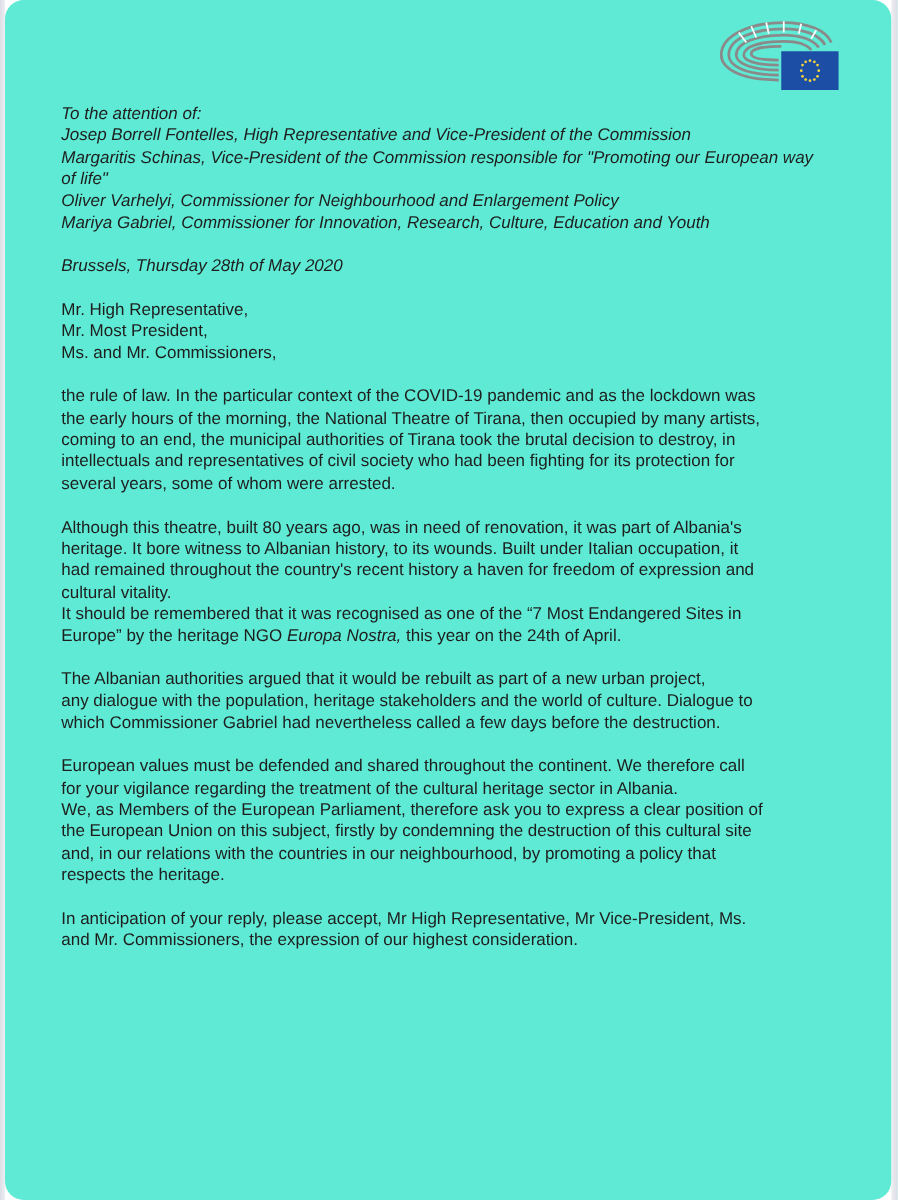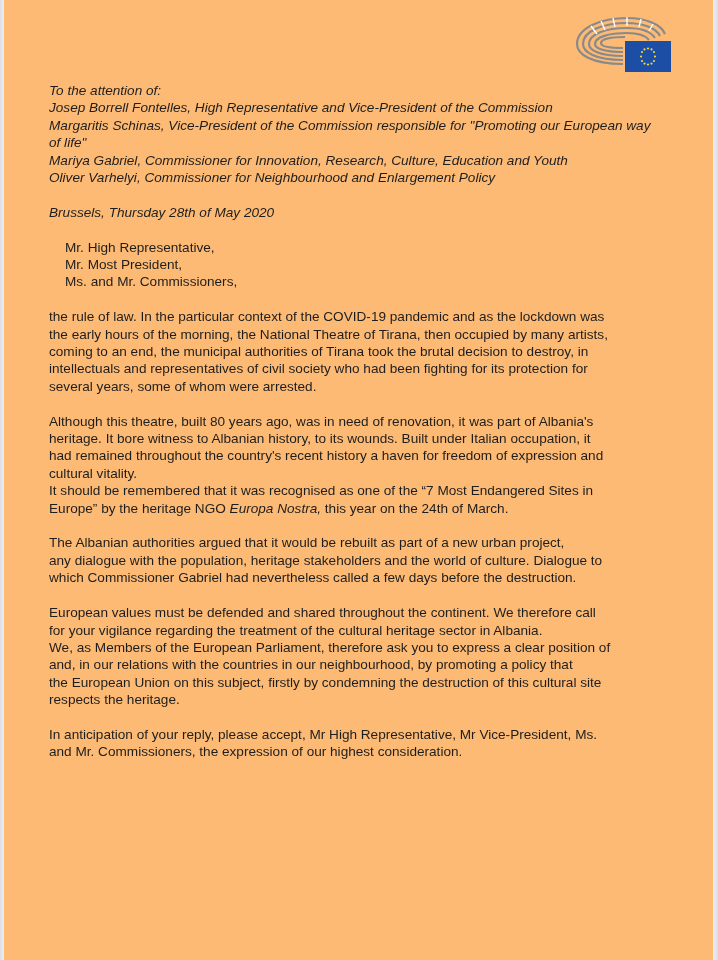--- a/index.html
+++ b/index.html
@@ -19,41 +19,42 @@
       position: absolute; left: 0; top: 0; bottom: 0; width: 4px;
       background: linear-gradient(to right, #dcdde6, #eeeef3);
     }
     .edge-right {
       position: absolute; right: 0; top: 0; bottom: 0; width: 5px;
       background: linear-gradient(to left, #dcdde6, #eeeef3);
     }
     .page {
       position: absolute;
       left: 4px; right: 5px; top: 0; bottom: 0;
-      background: #fdba74;
+      background: #5eead4;
+      border-radius: 15px;
     }
     .logo {
       position: absolute;
       left: 567px;
       top: 14px;
       width: 100px;
       height: 62px;
     }
     .letter {
       position: absolute;
       left: 45px;
       top: 82px;
       width: 595px;
       font-size: 13.6px;
       line-height: 17.4px;
     }
     .italic { font-style: italic; }
     .block { margin: 0; }
     .gap { height: 17.4px; }
-    .greeting { margin-left: 16px; }
+    .greeting { }
     .line { display: block; white-space: nowrap; }
   </style>
 </head>
 <body>
 
 <div class="edge-left"></div>
 <div class="edge-right"></div>
 
 <div class="page">
 
@@ -84,22 +85,22 @@
     </g>
   </svg>
 
   <div class="letter">
 
     <div class="block italic">
       <span class="line">To the attention of:</span>
       <span class="line">Josep Borrell Fontelles, High Representative and Vice-President of the Commission</span>
       <span class="line">Margaritis Schinas, Vice-President of the Commission responsible for "Promoting our European way</span>
       <span class="line">of life"</span>
+      <span class="line">Oliver Varhelyi, Commissioner for Neighbourhood and Enlargement Policy</span>
       <span class="line">Mariya Gabriel, Commissioner for Innovation, Research, Culture, Education and Youth</span>
-      <span class="line">Oliver Varhelyi, Commissioner for Neighbourhood and Enlargement Policy</span>
     </div>
 
     <div class="gap"></div>
 
     <span class="line italic">Brussels, Thursday 28th of May 2020</span>
 
     <div class="gap"></div>
 
     <div class="greeting">
       <span class="line">Mr. High Representative,</span>
@@ -121,42 +122,42 @@
 
     <div>
       <span class="line">Although this theatre, built 80 years ago, was in need of renovation, it was part of Albania's</span>
       <span class="line">heritage. It bore witness to Albanian history, to its wounds. Built under Italian occupation, it</span>
       <span class="line">had remained throughout the country's recent history a haven for freedom of expression and</span>
       <span class="line">cultural vitality.</span>
     </div>
 
     <div>
       <span class="line">It should be remembered that it was recognised as one of the “7 Most Endangered Sites in</span>
-      <span class="line"><span>Europe” by the heritage NGO </span><span class="italic">Europa Nostra,</span><span> this year on the 24th of March.</span></span>
+      <span class="line"><span>Europe” by the heritage NGO </span><span class="italic">Europa Nostra,</span><span> this year on the 24th of April.</span></span>
     </div>
 
     <div class="gap"></div>
 
     <div>
       <span class="line">The Albanian authorities argued that it would be rebuilt as part of a new urban project,</span>
       <span class="line">any dialogue with the population, heritage stakeholders and the world of culture. Dialogue to</span>
       <span class="line">which Commissioner Gabriel had nevertheless called a few days before the destruction.</span>
     </div>
 
     <div class="gap"></div>
 
     <div>
       <span class="line">European values must be defended and shared throughout the continent. We therefore call</span>
       <span class="line">for your vigilance regarding the treatment of the cultural heritage sector in Albania.</span>
     </div>
 
     <div>
       <span class="line">We, as Members of the European Parliament, therefore ask you to express a clear position of</span>
+      <span class="line">the European Union on this subject, firstly by condemning the destruction of this cultural site</span>
       <span class="line">and, in our relations with the countries in our neighbourhood, by promoting a policy that</span>
-      <span class="line">the European Union on this subject, firstly by condemning the destruction of this cultural site</span>
       <span class="line">respects the heritage.</span>
     </div>
 
     <div class="gap"></div>
 
     <div>
       <span class="line">In anticipation of your reply, please accept, Mr High Representative, Mr Vice-President, Ms.</span>
       <span class="line">and Mr. Commissioners, the expression of our highest consideration.</span>
     </div>
 

